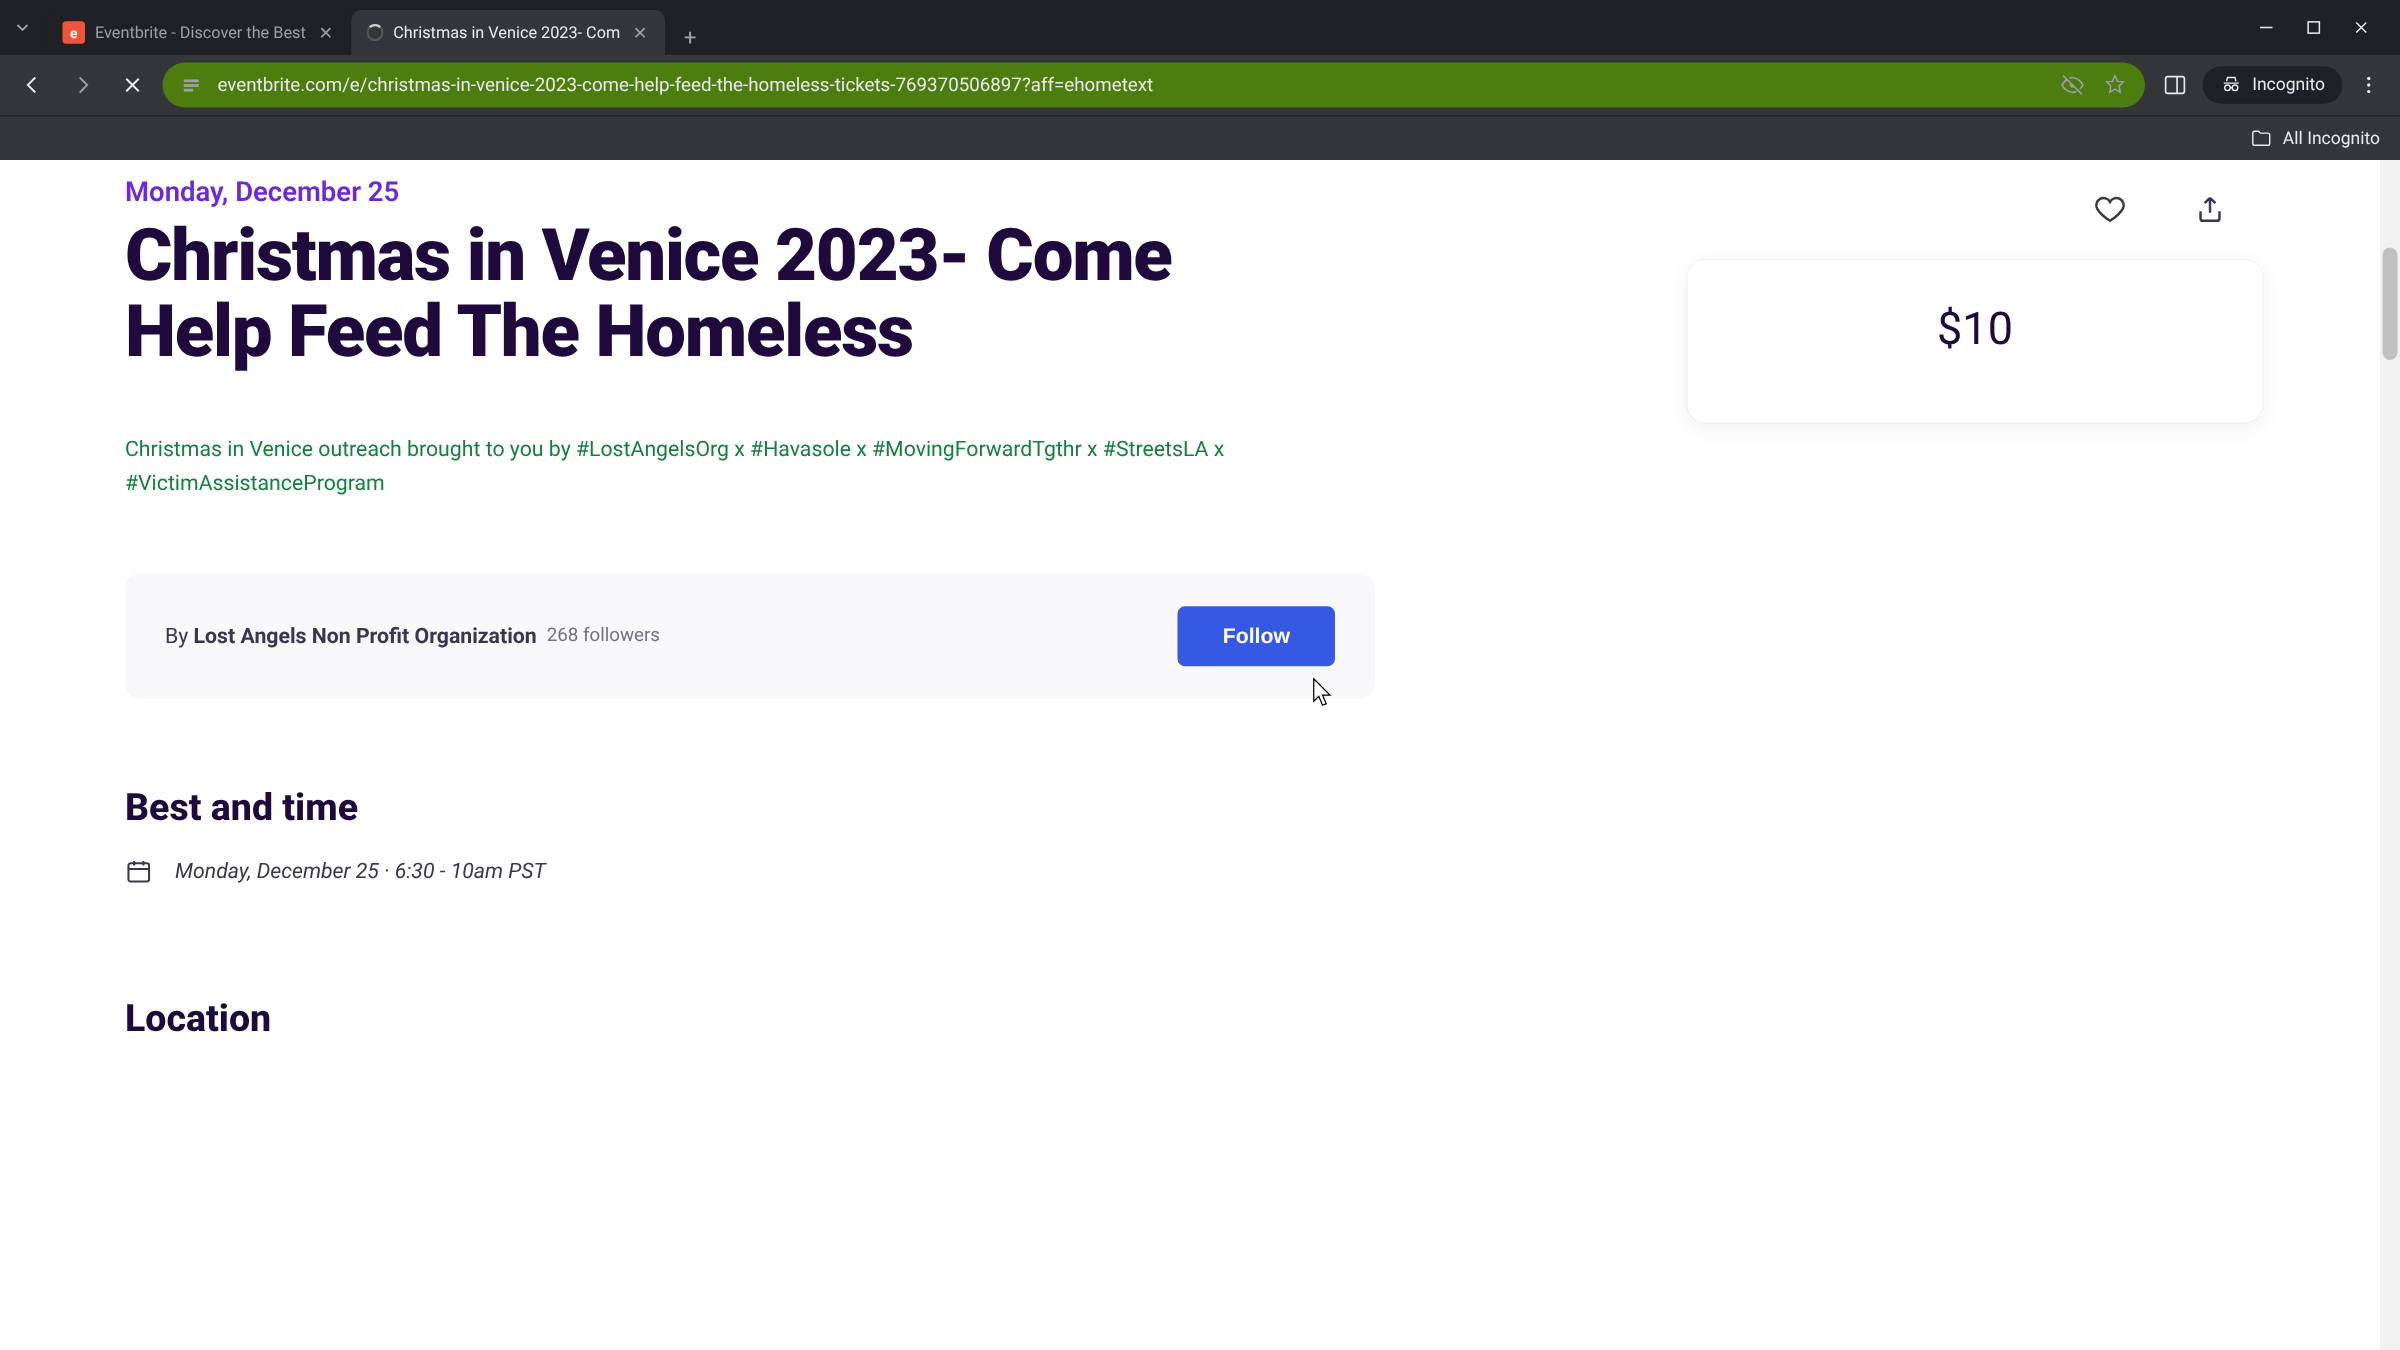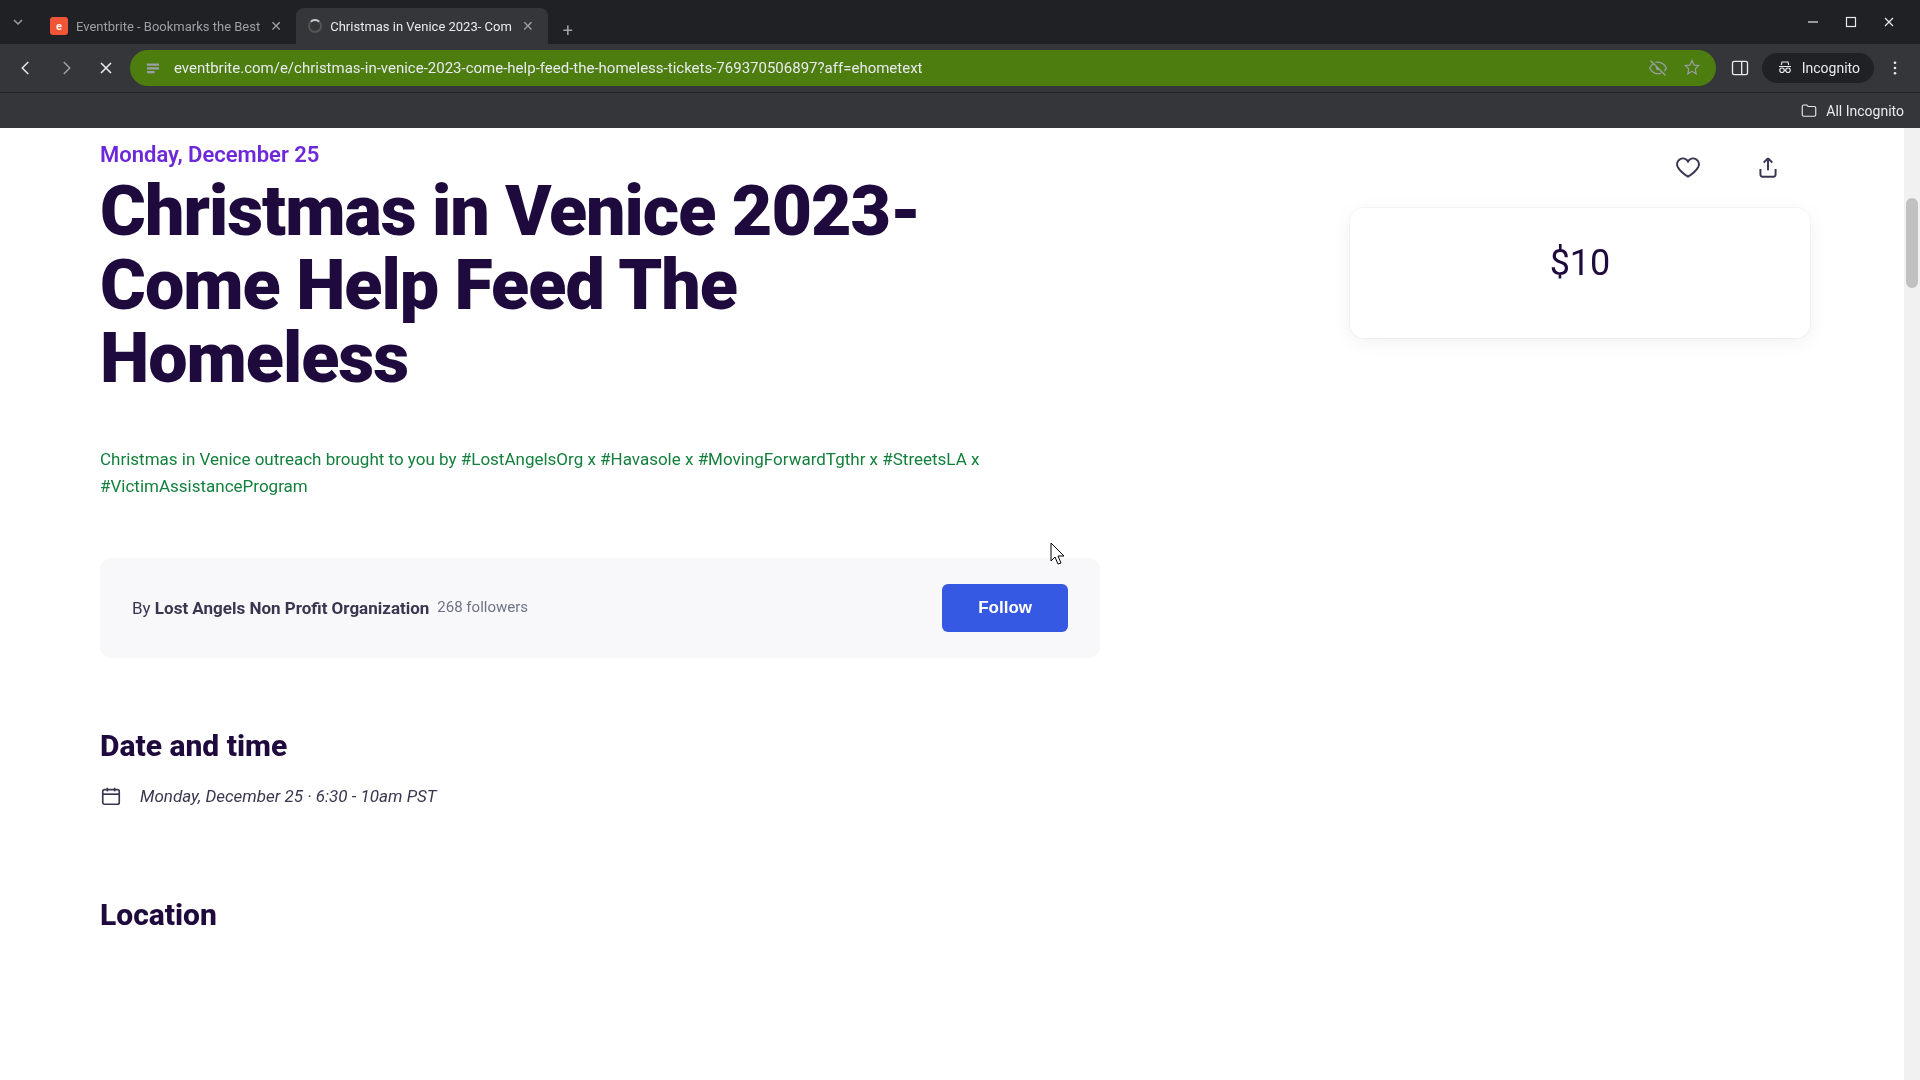--- a/index.html
+++ b/index.html
@@ -213,21 +213,21 @@
   margin-left: 100px;
   width: 1020px;
 }
 .date-line {
   font-size: 22px;
   color: #6d28d9;
   font-weight: 600;
   margin-bottom: 8px;
 }
 .event-title {
-  font-size: 70px;
+  font-size: 58px;
   line-height: 1.05;
   font-weight: 900;
   color: #1e0a3c;
   letter-spacing: -1px;
   margin-bottom: 50px;
   max-width: 900px;
 }
 .event-desc {
   font-size: 17px;
   color: #15803d;
@@ -368,21 +368,21 @@
 
 <div class="browser-chrome">
   <div class="tab-dropdown">
     <svg width="12" height="12" viewBox="0 0 12 12">
         <path d="M2 4l4 4 4-4" stroke="currentColor" stroke-width="1.5" fill="none"></path>
       </svg>
   </div>
   <div class="tabs">
     <div class="tab inactive">
       <div class="tab-favicon eb">e</div>
-      <span class="tab-title">Eventbrite - Bookmarks the Best</span>
+      <span class="tab-title">Eventbrite - Discover the Best</span>
       <span class="tab-close">✕</span>
     </div>
     <div class="tab active">
       <div class="tab-favicon loading"></div>
       <span class="tab-title">Christmas in Venice 2023- Com</span>
       <span class="tab-close">✕</span>
     </div>
     <div class="new-tab">+</div>
   </div>
   <div class="window-controls">
@@ -506,21 +506,21 @@
       <div class="organizer-card">
         <div class="organizer-info">
           <div class="organizer-by">
             <span>By </span><span class="organizer-name">Lost Angels Non Profit Organization</span>
           </div>
           <div class="organizer-followers">268 followers</div>
         </div>
         <button class="follow-btn">Follow</button>
       </div>
 
-      <h2 class="section-heading">Date and time</h2>
+      <h2 class="section-heading">Best and time</h2>
       <div class="datetime-row">
         <span class="cal-icon">
           <svg width="22" height="22" viewBox="0 0 24 24">
               <rect x="3" y="5" width="18" height="16" rx="2" stroke="currentColor" stroke-width="1.8" fill="none"></rect>
               <line x1="3" y1="10" x2="21" y2="10" stroke="currentColor" stroke-width="1.8"></line>
               <line x1="8" y1="3" x2="8" y2="7" stroke="currentColor" stroke-width="1.8"></line>
               <line x1="16" y1="3" x2="16" y2="7" stroke="currentColor" stroke-width="1.8"></line>
             </svg>
         </span>
         <span class="datetime-text">Monday, December 25 · 6:30 - 10am PST</span>

